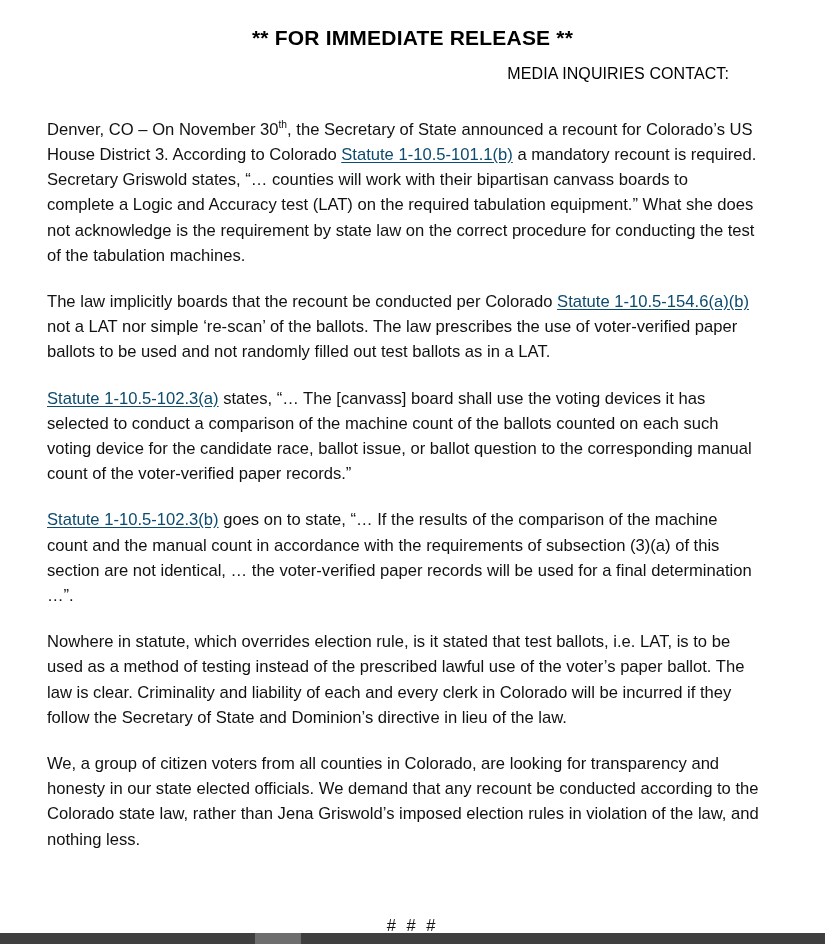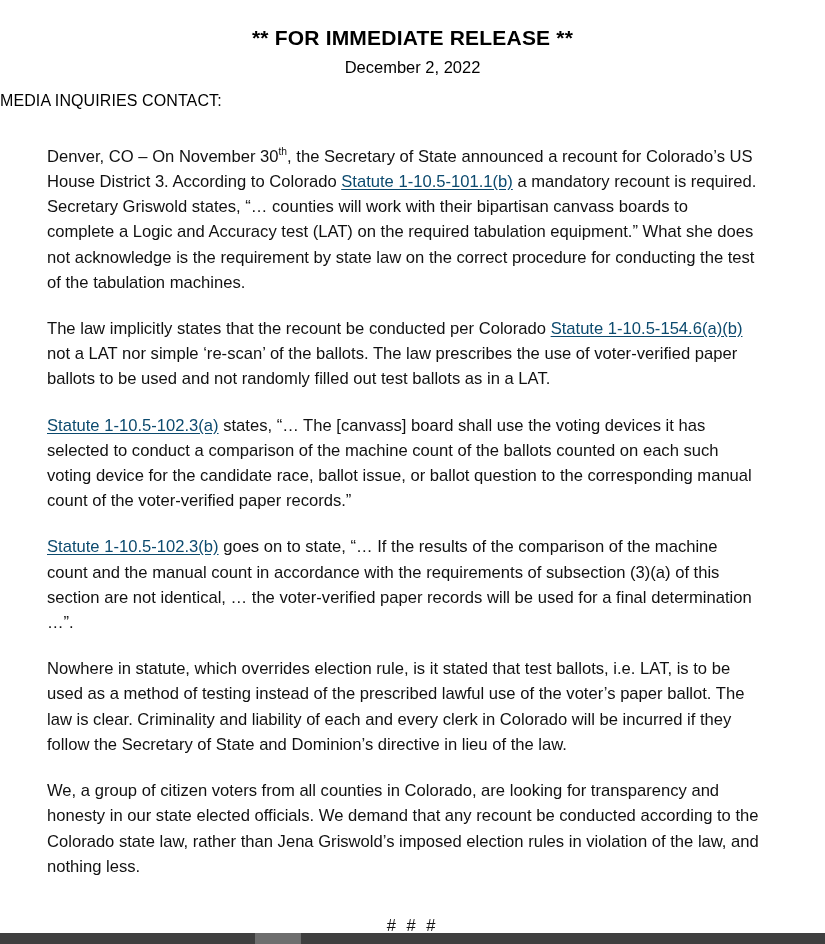--- a/index.html
+++ b/index.html
@@ -36,22 +36,22 @@
   }
 
   .release-date {
     text-align: center;
     font-size: 16.5px;
     padding-top: 9px;
     line-height: 1.1;
   }
 
   .contact-block {
-    text-align: left;
-    padding-right: 72px;
+    text-align: right;
+    padding-right: 96px;
     padding-top: 14px;
     line-height: 1.35;
   }
   .contact-label {
     font-size: 16px;
     letter-spacing: 0.1px;
   }
   .contact-email {
     font-size: 16px;
     color: #1756b3;
@@ -131,32 +131,31 @@
     background: #6e6e6e;
   }
 </style>
 </head>
 <body>
 
 <div class="page">
 
   <div class="release-header">** FOR IMMEDIATE RELEASE **</div>
 
-  <div class="release-date">December 2, 2022</div>
 
   <div class="contact-block">
     <div class="contact-label">MEDIA INQUIRIES CONTACT:</div>
   </div>
 
 
   <div class="body-area">
 
     <p class="para"><span>Denver, CO – On November 30</span><sup>th</sup><span>, the Secretary of State announced a recount for Colorado’s US House District 3.  According to Colorado </span><a href="#" class="lnk">Statute 1-10.5-101.1(b)</a><span> a mandatory recount is required.  Secretary Griswold states, “… counties will work with their bipartisan canvass boards to complete a Logic and Accuracy test (LAT) on the required tabulation equipment.” What she does not acknowledge is the requirement by state law on the correct procedure for conducting the test of the tabulation machines.</span></p>
 
-    <p class="para"><span>The law implicitly states that the recount be conducted per Colorado </span><a href="#" class="lnk">Statute 1-10.5-154.6(a)(b)</a><span> not a LAT nor simple ‘re-scan’ of the ballots. The law prescribes the use of voter-verified paper ballots to be used and not randomly filled out test ballots as in a LAT.</span></p>
+    <p class="para"><span>The law implicitly boards that the recount be conducted per Colorado </span><a href="#" class="lnk">Statute 1-10.5-154.6(a)(b)</a><span> not a LAT nor simple ‘re-scan’ of the ballots. The law prescribes the use of voter-verified paper ballots to be used and not randomly filled out test ballots as in a LAT.</span></p>
 
     <p class="para"><a href="#" class="lnk">Statute 1-10.5-102.3(a)</a><span> states, “… The [canvass] board shall use the voting devices it has selected to conduct a </span><span class="it">comparison of the machine count</span><span> of the ballots counted on each such voting device </span><span class="it">for the candidate race</span><span>, ballot issue, or ballot question </span><span class="it">to the corresponding manual count of the voter-verified paper records.”</span></p>
 
     <p class="para"><a href="#" class="lnk">Statute 1-10.5-102.3(b)</a><span> goes on to state, “… If the results of the comparison of the machine count and the manual count in accordance with the requirements of subsection (3)(a) of this section </span><span class="it">are not identical,</span><span> … the </span><span class="it">voter-verified paper records</span><span> will be used for a final determination …”.</span></p>
 
     <p class="para"><span class="it">Nowhere in statute, which overrides election rule,</span><span> is it stated that test ballots, i.e. LAT, is to be used as a method of testing instead of the prescribed lawful use of the voter’s paper ballot. The law is clear. Criminality and liability </span><span class="it">of each and every clerk in Colorado</span><span> will be incurred if they follow the Secretary of State and Dominion’s directive in lieu of the law.</span></p>
 
     <p class="para"><span>We, a group of citizen voters from all counties in Colorado, are looking for transparency and honesty in our state elected officials.  We demand that any recount be conducted according to the Colorado state law, rather than Jena Griswold’s imposed election rules in violation of the law, and nothing less.</span></p>
 
   </div>

